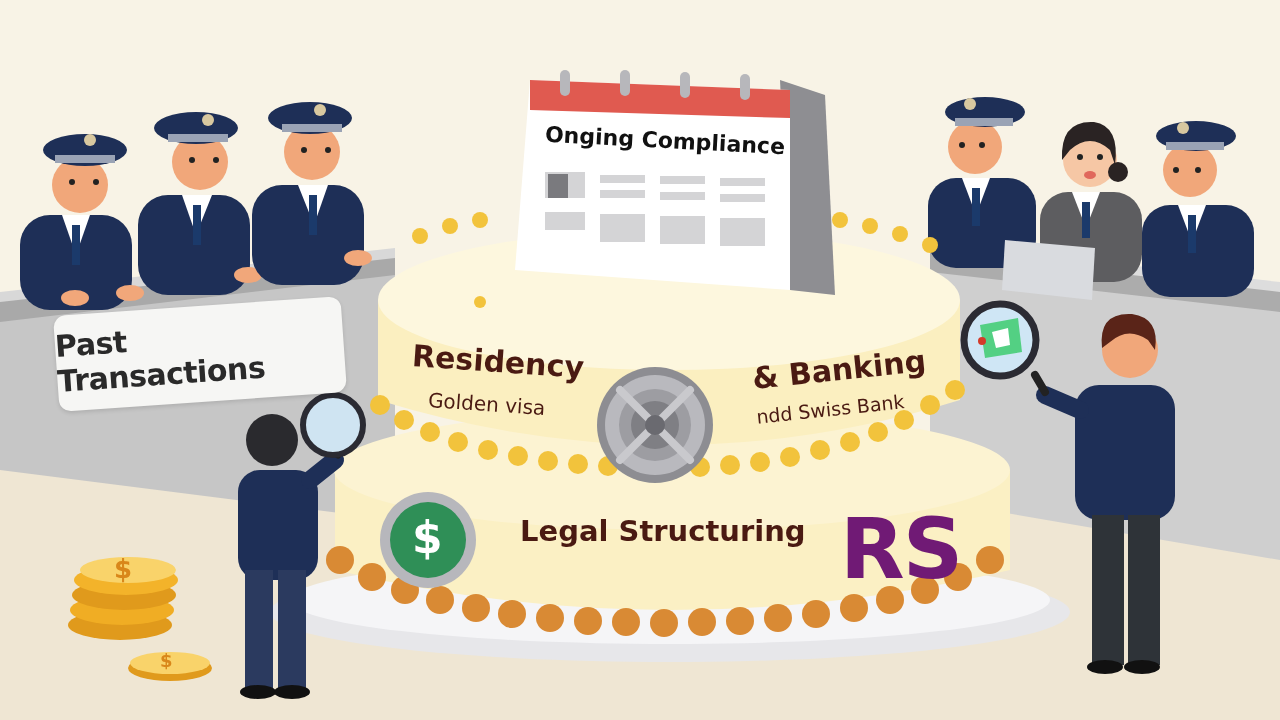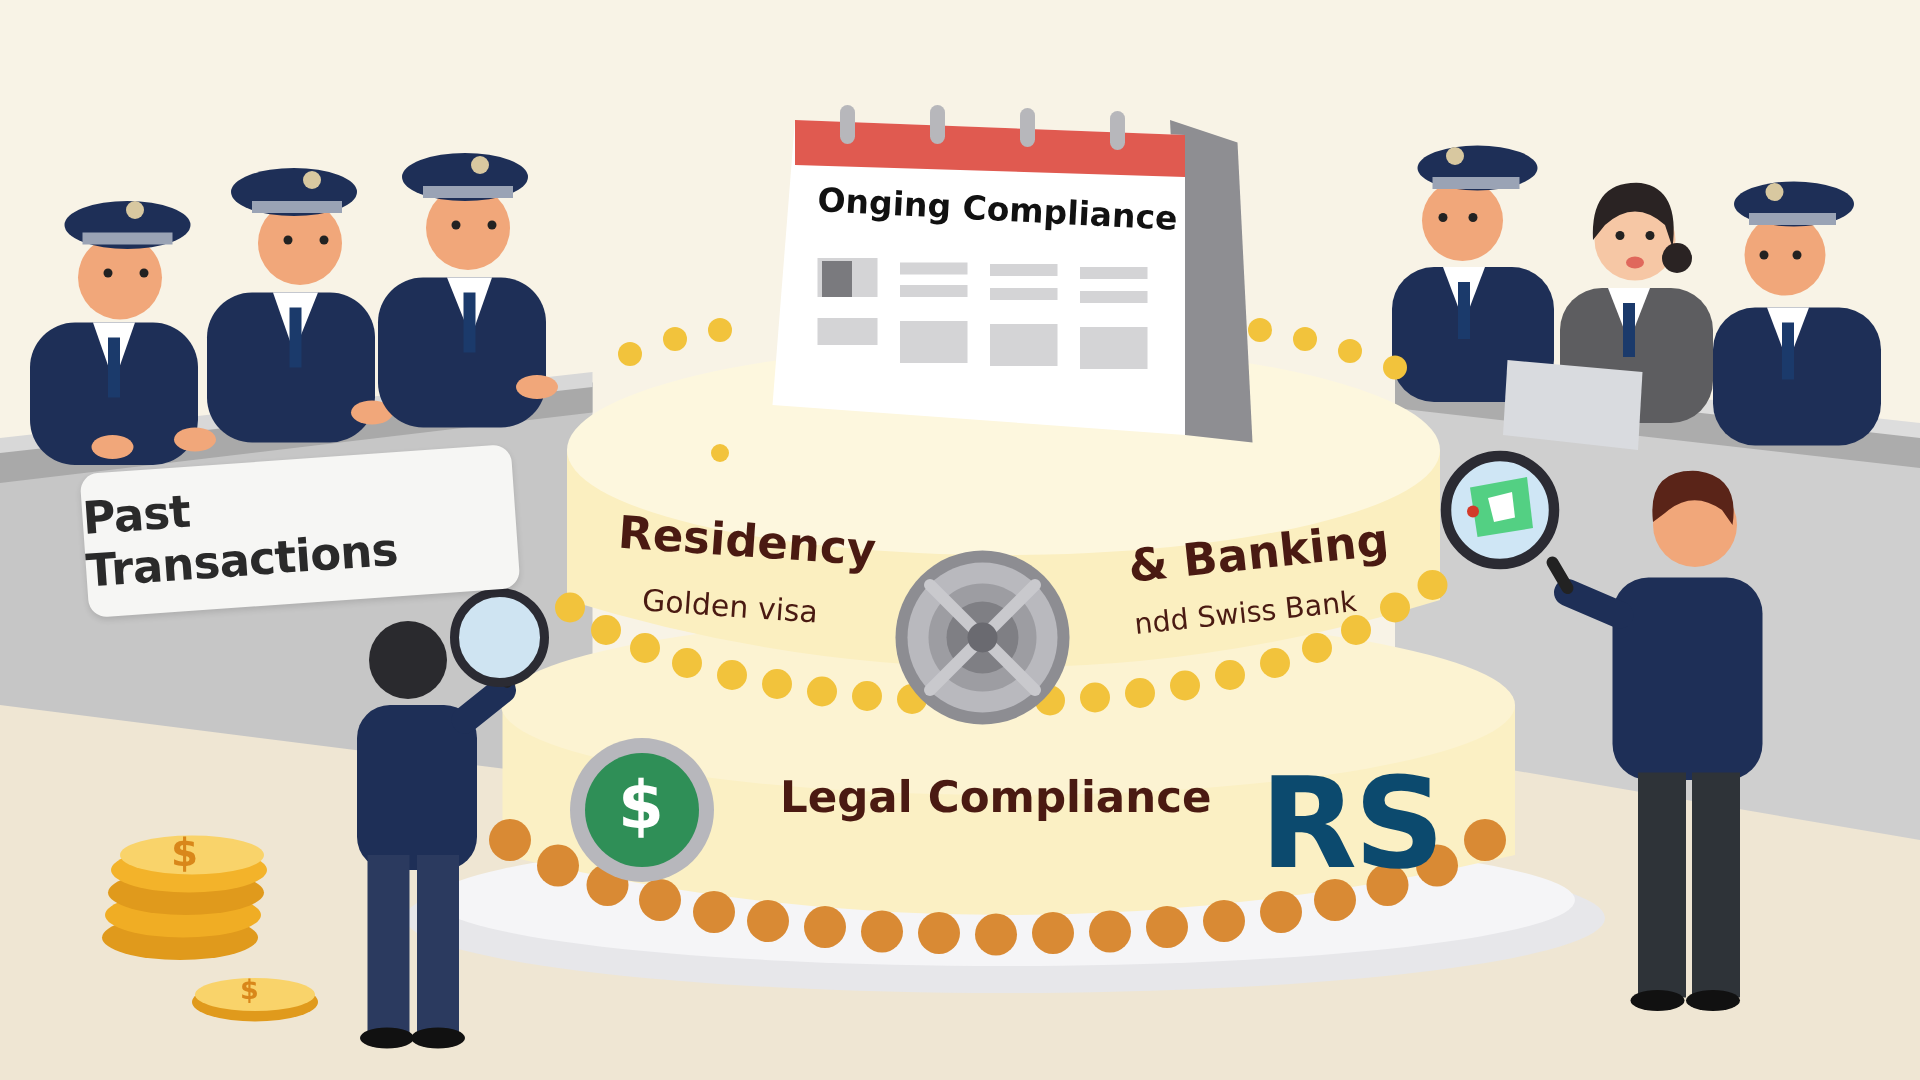--- a/index.html
+++ b/index.html
@@ -3,21 +3,21 @@
 <meta charset="utf-8">
 <style>
   html,body{margin:0;padding:0;}
   body{width:1280px;height:720px;overflow:hidden;background:#f8f3e6;font-family:"DejaVu Sans",sans-serif;position:relative;}
   .scene{position:absolute;left:0;top:0;width:1280px;height:720px;}
   .label-box{position:absolute;left:56px;top:306px;width:288px;height:96px;background:#f6f6f4;border-radius:12px;transform:rotate(-4deg);box-shadow:0 2px 4px rgba(0,0,0,0.12);display:flex;align-items:center;justify-content:center;}
   .label-box span{font-family:"DejaVu Sans",sans-serif;font-weight:bold;font-size:30px;color:#2a2a2a;letter-spacing:-0.5px;}
   .cal-title{position:absolute;left:520px;top:128px;width:290px;text-align:center;font-family:"DejaVu Sans",sans-serif;font-weight:bold;font-size:22px;color:#111;transform:rotate(3deg);}
   .tier-title{position:absolute;font-family:"DejaVu Sans",sans-serif;font-weight:bold;color:#4a1a12;}
   .tier-sub{position:absolute;font-family:"DejaVu Sans",sans-serif;color:#4a1a12;}
-  .rs{position:absolute;left:840px;top:500px;font-family:"DejaVu Sans",sans-serif;font-weight:bold;font-size:84px;color:#0c4a6e;letter-spacing:-2px;}
+  .rs{position:absolute;left:840px;top:500px;font-family:"DejaVu Sans",sans-serif;font-weight:bold;font-size:84px;color:#701a75;letter-spacing:-2px;}
   .dollar-glyph{position:absolute;font-family:"DejaVu Sans",sans-serif;font-weight:bold;}
 </style>
 </head>
 <body>
 
 <div class="scene">
   <svg width="1280" height="720" viewBox="0 0 1280 720" xmlns="http://www.w3.org/2000/svg">
 
     <rect x="0" y="440" width="1280" height="280" fill="#efe6d3"></rect>
 
@@ -259,20 +259,20 @@
   </div>
 
   <div class="cal-title">Onging Compliance</div>
 
   <div class="tier-title" style="left:412px;top:344px;font-size:30px;transform:rotate(4deg);">Residency</div>
   <div class="tier-sub" style="left:428px;top:392px;font-size:20px;transform:rotate(4deg);">Golden visa</div>
 
   <div class="tier-title" style="left:752px;top:352px;font-size:30px;transform:rotate(-6deg);">&amp; Banking</div>
   <div class="tier-sub" style="left:756px;top:398px;font-size:19px;transform:rotate(-6deg);">ndd Swiss Bank</div>
 
-  <div class="tier-title" style="left:520px;top:514px;font-size:29px;">Legal Compliance</div>
+  <div class="tier-title" style="left:520px;top:514px;font-size:29px;">Legal Structuring</div>
 
   <div class="rs">RS</div>
 
   <div class="dollar-glyph" style="left:412px;top:512px;font-size:44px;color:#ffffff;">$</div>
   <div class="dollar-glyph" style="left:114px;top:554px;font-size:26px;color:#d9871a;">$</div>
   <div class="dollar-glyph" style="left:160px;top:650px;font-size:18px;color:#d9871a;">$</div>
 </div>
 
 </body></html>

